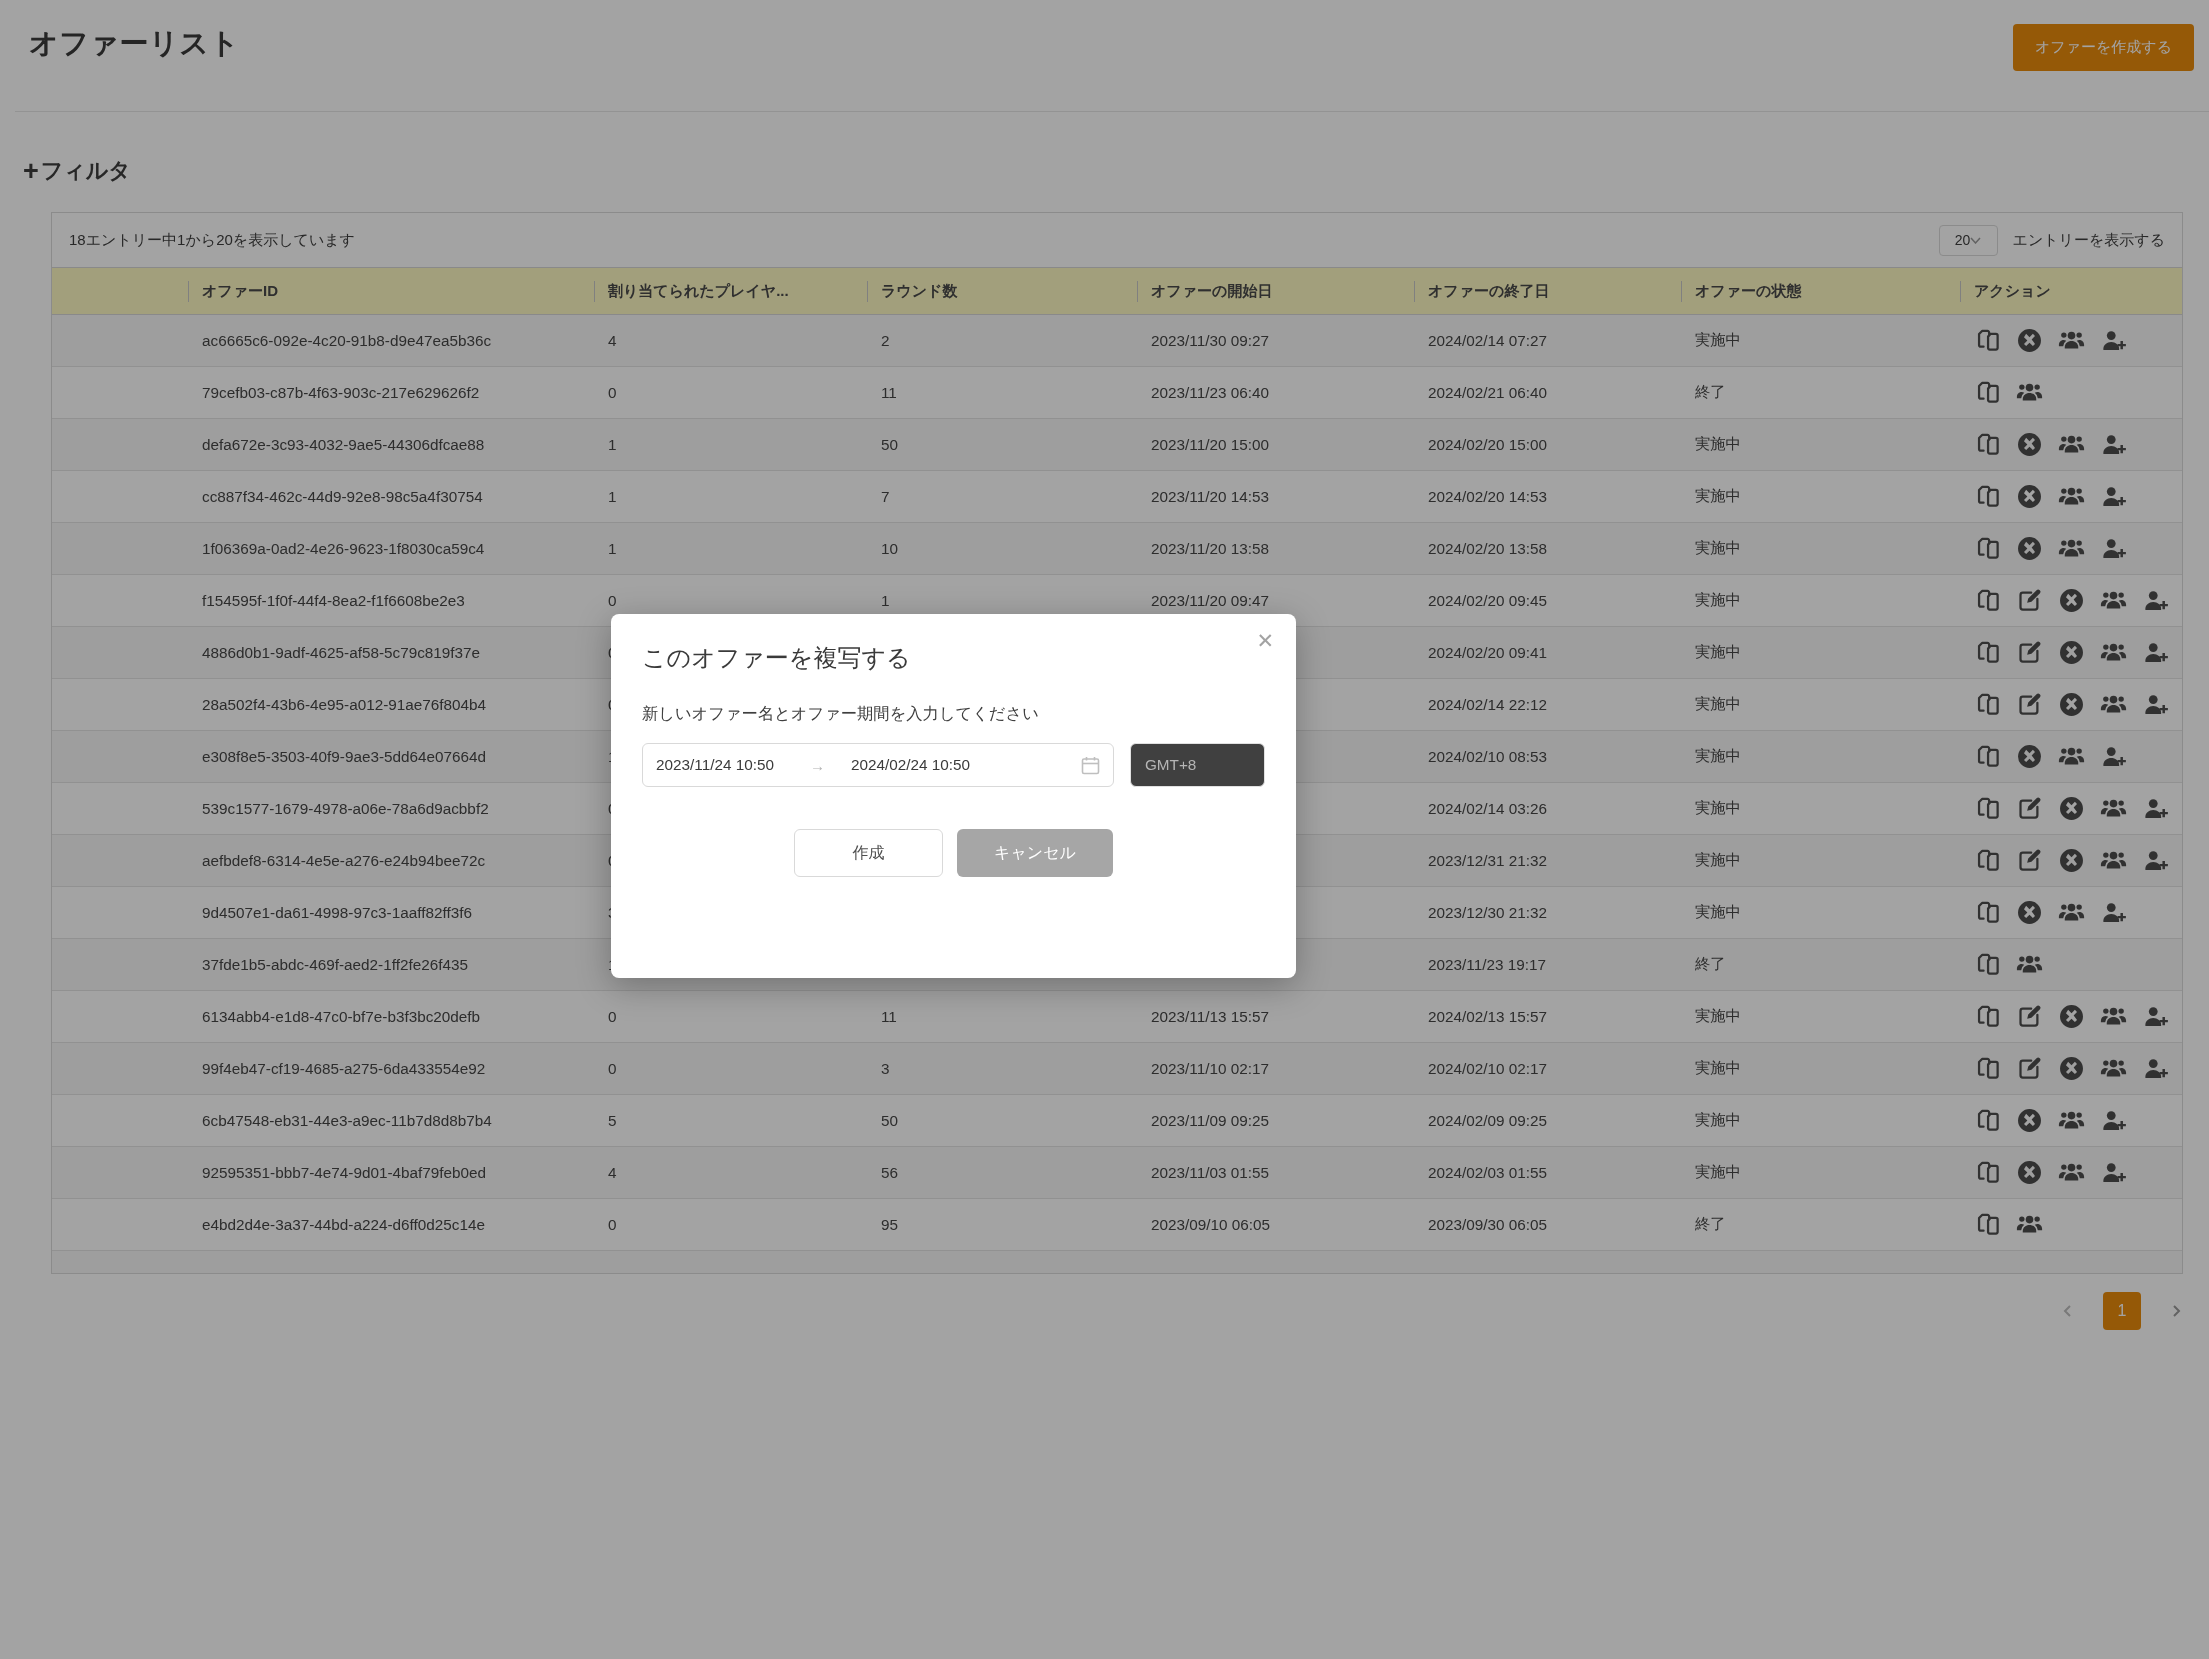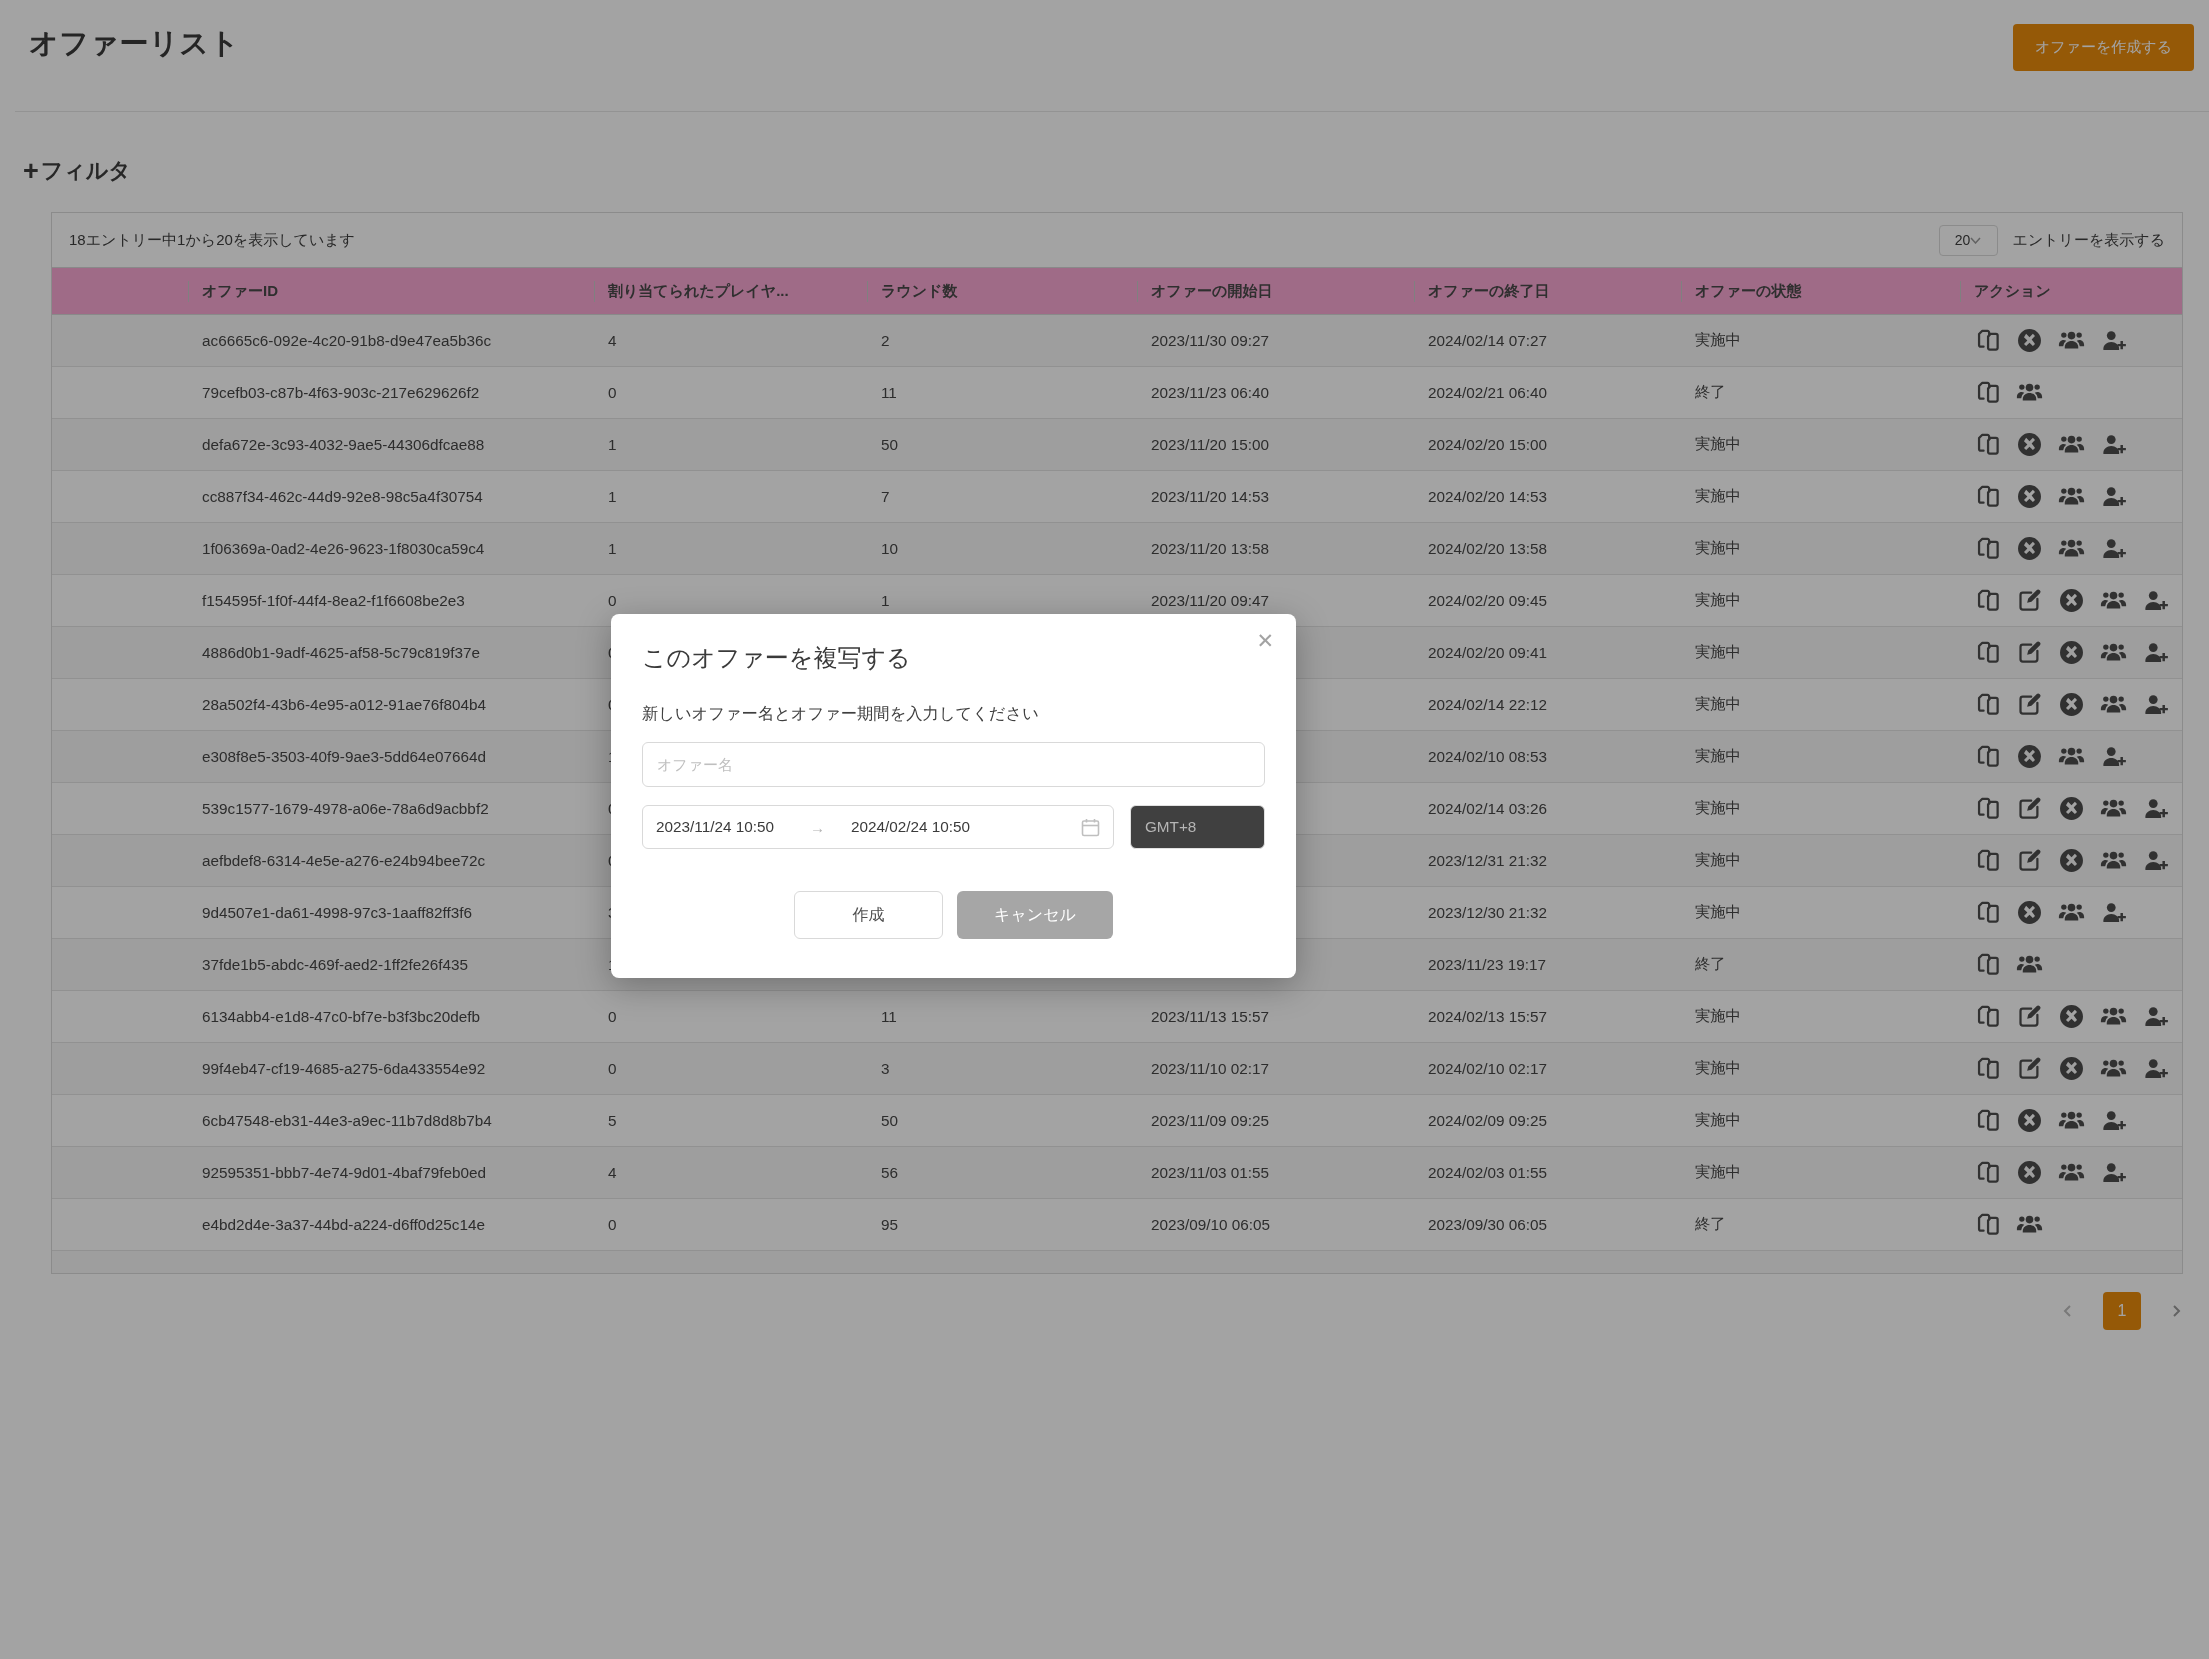--- a/index.html
+++ b/index.html
@@ -41,21 +41,21 @@
   .page-size-select {
     width:59px; height:31px; border:1px solid #d9d9d9; border-radius:4px;
     display:flex; align-items:center; justify-content:center; 
     font-size:14px; color:#3f3f3f; cursor:pointer; background:#fff;
   }
   .chev { width:11px; height:7px; stroke:#9a9a9a; stroke-width:1.5; fill:none; }
   .page-size-label { font-size:15px; color:#3f3f3f; margin-left:15px; }
 
   table { width:100%; table-layout:fixed; border-collapse:collapse; }
   thead th {
-    height:47px; background:#f9a8d4;
+    height:47px; background:#fef9c3;
     border-top:1px solid #d6d6d6; border-bottom:1px solid #d6d6d6;
     font-size:15px; font-weight:700; color:#4a4a4a; text-align:left;
     padding:0 6px 0 14px; position:relative; white-space:nowrap; overflow:hidden;
   }
   thead th.sep::before {
     content:""; position:absolute; left:0; top:13px; width:1px; height:21px; background:#c9c9c9;
   }
   tbody td {
     height:52px; font-size:15.3px; color:#474747; padding:0 6px 0 14px;
     border-bottom:1px solid #e3e3e3; white-space:nowrap; overflow:hidden;
@@ -809,21 +809,20 @@
   <svg class="page-arrow next" viewBox="0 0 14 14">
       <polyline points="5,2 10,7 5,12"></polyline>
     </svg>
 </div>
 
 <div class="backdrop"></div>
 <div class="modal">
   <span class="modal-close">✕</span>
   <div class="modal-title">このオファーを複写する</div>
   <div class="modal-sub">新しいオファー名とオファー期間を入力してください</div>
-  <input class="name-input" placeholder="オファー名" style="">
   <div class="date-row">
     <div class="range-box">
       <span>2023/11/24 10:50</span>
       <span class="range-arrow">→</span>
       <span>2024/02/24 10:50</span>
       <svg class="cal-icon" viewBox="0 0 19 19">
         <rect x="1.5" y="3" width="16" height="14.5" rx="1.5"></rect>
         <line x1="1.5" y1="7.5" x2="17.5" y2="7.5"></line>
         <line x1="5.5" y1="1" x2="5.5" y2="4.5"></line>
         <line x1="13.5" y1="1" x2="13.5" y2="4.5"></line>

